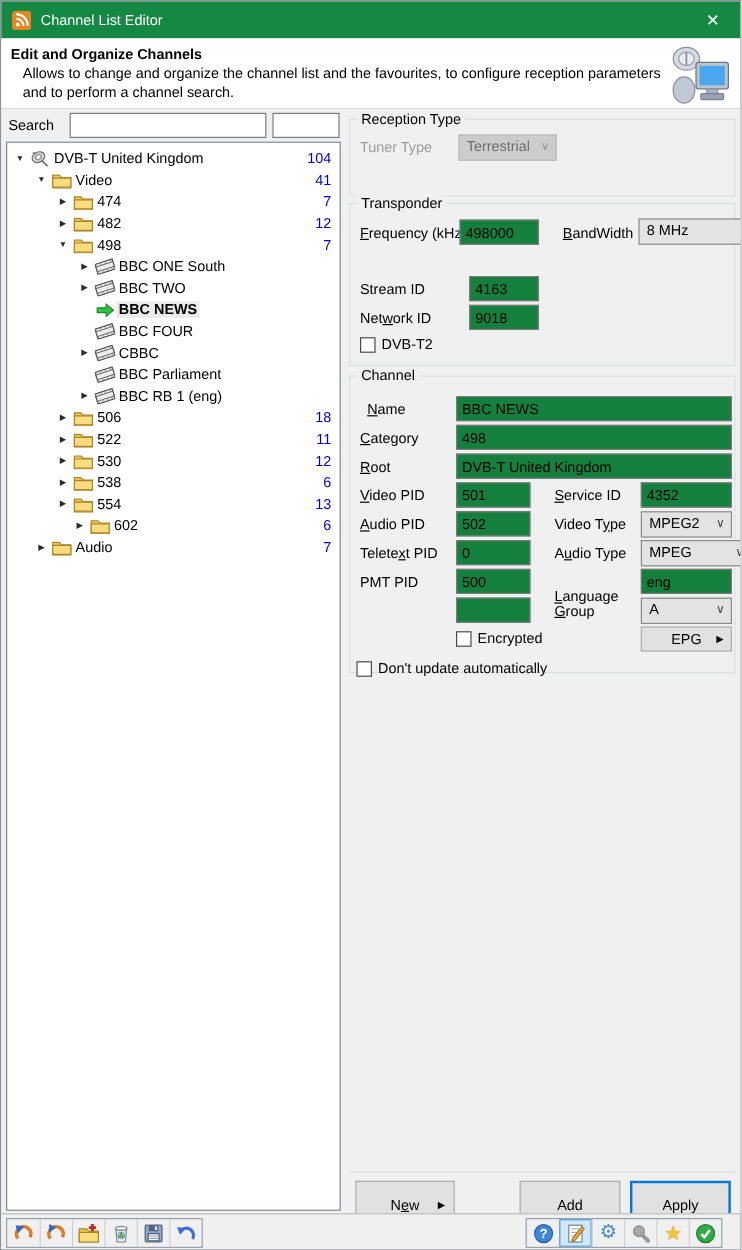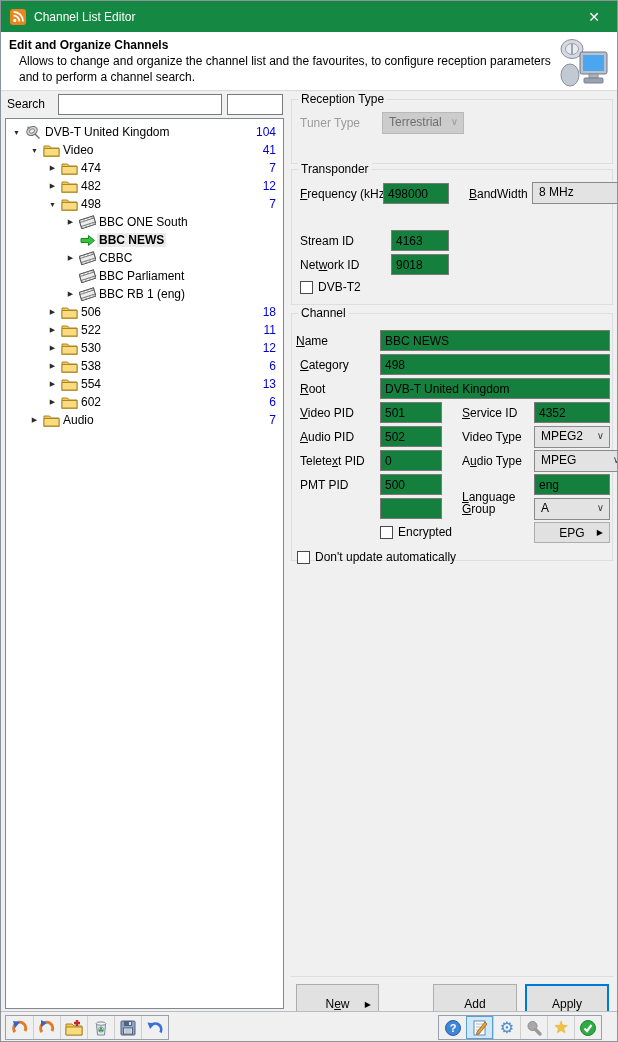--- a/index.html
+++ b/index.html
@@ -184,83 +184,121 @@
                 <rect x="11" y="3.6" width="1.6" height="1" fill="#fff"></rect>
                 <rect x="3" y="9.9" width="1.6" height="1" fill="#fff"></rect>
                 <rect x="7" y="9.9" width="1.6" height="1" fill="#fff"></rect>
                 <rect x="11" y="9.9" width="1.6" height="1" fill="#fff"></rect>
               </g>
             </svg>
           </span>
           <span class="tw-label">BBC ONE South</span>
         </div>
         <div class="tree-row" style="padding-left: 58px;">
-          <span class="tw-exp"></span>
-          <span class="tw-icon">
-            <svg width="17" height="13" viewBox="0 0 17 13">
-              <path d="M2 4.5 h7.5 V1.5 L15.5 6.5 L9.5 11.5 V8.5 H2 z" fill="#35c240" stroke="#1d8a27"></path>
-            </svg>
-          </span>
-          <span class="tw-label sel">BBC NEWS</span>
-        </div>
-        <div class="tree-row" style="padding-left: 58px;">
           <span class="tw-exp">▶</span>
           <span class="tw-icon">
             <svg width="17" height="14" viewBox="0 0 17 14">
               <g transform="rotate(-18 8.5 7)">
                 <rect x="1" y="3" width="15" height="8.5" fill="#ededed" stroke="#4a4a4a"></rect>
                 <rect x="1" y="3" width="15" height="2.2" fill="#c9c9c9" stroke="#4a4a4a" stroke-width="0.6"></rect>
                 <rect x="1" y="9.3" width="15" height="2.2" fill="#c9c9c9" stroke="#4a4a4a" stroke-width="0.6"></rect>
                 <rect x="3" y="3.6" width="1.6" height="1" fill="#fff"></rect>
                 <rect x="7" y="3.6" width="1.6" height="1" fill="#fff"></rect>
                 <rect x="11" y="3.6" width="1.6" height="1" fill="#fff"></rect>
                 <rect x="3" y="9.9" width="1.6" height="1" fill="#fff"></rect>
                 <rect x="7" y="9.9" width="1.6" height="1" fill="#fff"></rect>
                 <rect x="11" y="9.9" width="1.6" height="1" fill="#fff"></rect>
               </g>
             </svg>
           </span>
-          <span class="tw-label">CBBC</span>
+          <span class="tw-label">BBC TWO</span>
+        </div>
+        <div class="tree-row" style="padding-left: 58px;">
+          <span class="tw-exp"></span>
+          <span class="tw-icon">
+            <svg width="17" height="13" viewBox="0 0 17 13">
+              <path d="M2 4.5 h7.5 V1.5 L15.5 6.5 L9.5 11.5 V8.5 H2 z" fill="#35c240" stroke="#1d8a27"></path>
+            </svg>
+          </span>
+          <span class="tw-label sel">BBC NEWS</span>
         </div>
         <div class="tree-row" style="padding-left: 58px;">
           <span class="tw-exp"></span>
           <span class="tw-icon">
             <svg width="17" height="14" viewBox="0 0 17 14">
               <g transform="rotate(-18 8.5 7)">
                 <rect x="1" y="3" width="15" height="8.5" fill="#ededed" stroke="#4a4a4a"></rect>
                 <rect x="1" y="3" width="15" height="2.2" fill="#c9c9c9" stroke="#4a4a4a" stroke-width="0.6"></rect>
                 <rect x="1" y="9.3" width="15" height="2.2" fill="#c9c9c9" stroke="#4a4a4a" stroke-width="0.6"></rect>
                 <rect x="3" y="3.6" width="1.6" height="1" fill="#fff"></rect>
                 <rect x="7" y="3.6" width="1.6" height="1" fill="#fff"></rect>
                 <rect x="11" y="3.6" width="1.6" height="1" fill="#fff"></rect>
                 <rect x="3" y="9.9" width="1.6" height="1" fill="#fff"></rect>
                 <rect x="7" y="9.9" width="1.6" height="1" fill="#fff"></rect>
                 <rect x="11" y="9.9" width="1.6" height="1" fill="#fff"></rect>
               </g>
             </svg>
           </span>
-          <span class="tw-label">BBC Parliament</span>
+          <span class="tw-label">BBC FOUR</span>
         </div>
         <div class="tree-row" style="padding-left: 58px;">
           <span class="tw-exp">▶</span>
           <span class="tw-icon">
             <svg width="17" height="14" viewBox="0 0 17 14">
               <g transform="rotate(-18 8.5 7)">
                 <rect x="1" y="3" width="15" height="8.5" fill="#ededed" stroke="#4a4a4a"></rect>
                 <rect x="1" y="3" width="15" height="2.2" fill="#c9c9c9" stroke="#4a4a4a" stroke-width="0.6"></rect>
                 <rect x="1" y="9.3" width="15" height="2.2" fill="#c9c9c9" stroke="#4a4a4a" stroke-width="0.6"></rect>
                 <rect x="3" y="3.6" width="1.6" height="1" fill="#fff"></rect>
                 <rect x="7" y="3.6" width="1.6" height="1" fill="#fff"></rect>
                 <rect x="11" y="3.6" width="1.6" height="1" fill="#fff"></rect>
                 <rect x="3" y="9.9" width="1.6" height="1" fill="#fff"></rect>
                 <rect x="7" y="9.9" width="1.6" height="1" fill="#fff"></rect>
                 <rect x="11" y="9.9" width="1.6" height="1" fill="#fff"></rect>
               </g>
             </svg>
           </span>
+          <span class="tw-label">CBBC</span>
+        </div>
+        <div class="tree-row" style="padding-left: 58px;">
+          <span class="tw-exp"></span>
+          <span class="tw-icon">
+            <svg width="17" height="14" viewBox="0 0 17 14">
+              <g transform="rotate(-18 8.5 7)">
+                <rect x="1" y="3" width="15" height="8.5" fill="#ededed" stroke="#4a4a4a"></rect>
+                <rect x="1" y="3" width="15" height="2.2" fill="#c9c9c9" stroke="#4a4a4a" stroke-width="0.6"></rect>
+                <rect x="1" y="9.3" width="15" height="2.2" fill="#c9c9c9" stroke="#4a4a4a" stroke-width="0.6"></rect>
+                <rect x="3" y="3.6" width="1.6" height="1" fill="#fff"></rect>
+                <rect x="7" y="3.6" width="1.6" height="1" fill="#fff"></rect>
+                <rect x="11" y="3.6" width="1.6" height="1" fill="#fff"></rect>
+                <rect x="3" y="9.9" width="1.6" height="1" fill="#fff"></rect>
+                <rect x="7" y="9.9" width="1.6" height="1" fill="#fff"></rect>
+                <rect x="11" y="9.9" width="1.6" height="1" fill="#fff"></rect>
+              </g>
+            </svg>
+          </span>
+          <span class="tw-label">BBC Parliament</span>
+        </div>
+        <div class="tree-row" style="padding-left: 58px;">
+          <span class="tw-exp">▶</span>
+          <span class="tw-icon">
+            <svg width="17" height="14" viewBox="0 0 17 14">
+              <g transform="rotate(-18 8.5 7)">
+                <rect x="1" y="3" width="15" height="8.5" fill="#ededed" stroke="#4a4a4a"></rect>
+                <rect x="1" y="3" width="15" height="2.2" fill="#c9c9c9" stroke="#4a4a4a" stroke-width="0.6"></rect>
+                <rect x="1" y="9.3" width="15" height="2.2" fill="#c9c9c9" stroke="#4a4a4a" stroke-width="0.6"></rect>
+                <rect x="3" y="3.6" width="1.6" height="1" fill="#fff"></rect>
+                <rect x="7" y="3.6" width="1.6" height="1" fill="#fff"></rect>
+                <rect x="11" y="3.6" width="1.6" height="1" fill="#fff"></rect>
+                <rect x="3" y="9.9" width="1.6" height="1" fill="#fff"></rect>
+                <rect x="7" y="9.9" width="1.6" height="1" fill="#fff"></rect>
+                <rect x="11" y="9.9" width="1.6" height="1" fill="#fff"></rect>
+              </g>
+            </svg>
+          </span>
           <span class="tw-label">BBC RB 1 (eng)</span>
         </div>
         <div class="tree-row" style="padding-left: 40px;">
           <span class="tw-exp">▶</span>
           <span class="tw-icon">
             <svg width="17" height="13" viewBox="0 0 17 13">
               <path d="M1 2 h5.5 l1.8 2 H16 v9 H1 z" fill="#f4c84e" stroke="#a8872c"></path>
               <path d="M1 4.5 h15 V12 H1 z" fill="#fadc7e" stroke="#a8872c"></path>
             </svg>
           </span>
@@ -304,21 +342,21 @@
           <span class="tw-exp">▶</span>
           <span class="tw-icon">
             <svg width="17" height="13" viewBox="0 0 17 13">
               <path d="M1 2 h5.5 l1.8 2 H16 v9 H1 z" fill="#f4c84e" stroke="#a8872c"></path>
               <path d="M1 4.5 h15 V12 H1 z" fill="#fadc7e" stroke="#a8872c"></path>
             </svg>
           </span>
           <span class="tw-label">554</span>
           <span class="tw-count" style="color: rgb(0, 0, 205);">13</span>
         </div>
-        <div class="tree-row" style="padding-left: 40px;">
+        <div class="tree-row" style="padding-left: 54px;">
           <span class="tw-exp">▶</span>
           <span class="tw-icon">
             <svg width="17" height="13" viewBox="0 0 17 13">
               <path d="M1 2 h5.5 l1.8 2 H16 v9 H1 z" fill="#f4c84e" stroke="#a8872c"></path>
               <path d="M1 4.5 h15 V12 H1 z" fill="#fadc7e" stroke="#a8872c"></path>
             </svg>
           </span>
           <span class="tw-label">602</span>
           <span class="tw-count" style="color: rgb(0, 0, 205);">6</span>
         </div>
@@ -355,21 +393,21 @@
         <input class="tbox" style="left: 99px; top: 84px; width: 58px;" value="9018">
         <div class="cbrow" style="left:8px; top:110px;">
           <span class="cbx"></span>
           <span>DVB-T2</span>
         </div>
       </div>
 
       <div class="gbox g-channel">
         <span class="glabel">Channel</span>
 
-        <span class="flabel" style="left:4px; top:20px;"><u>N</u>ame</span>
+        <span class="flabel" style="left:14px; top:20px;"><u>N</u>ame</span>
         <input class="tbox" style="left: 88px; top: 16px; width: 230px;" value="BBC NEWS">
 
         <span class="flabel" style="left:8px; top:44px;"><u>C</u>ategory</span>
         <input class="tbox" style="left: 88px; top: 40px; width: 230px;" value="498">
 
         <span class="flabel" style="left:8px; top:68px;"><u>R</u>oot</span>
         <input class="tbox" style="left: 88px; top: 64px; width: 230px;" value="DVB-T United Kingdom">
 
         <span class="flabel" style="left:8px; top:92px;"><u>V</u>ideo PID</span>
         <input class="tbox" style="left: 88px; top: 88px; width: 62px;" value="501">

